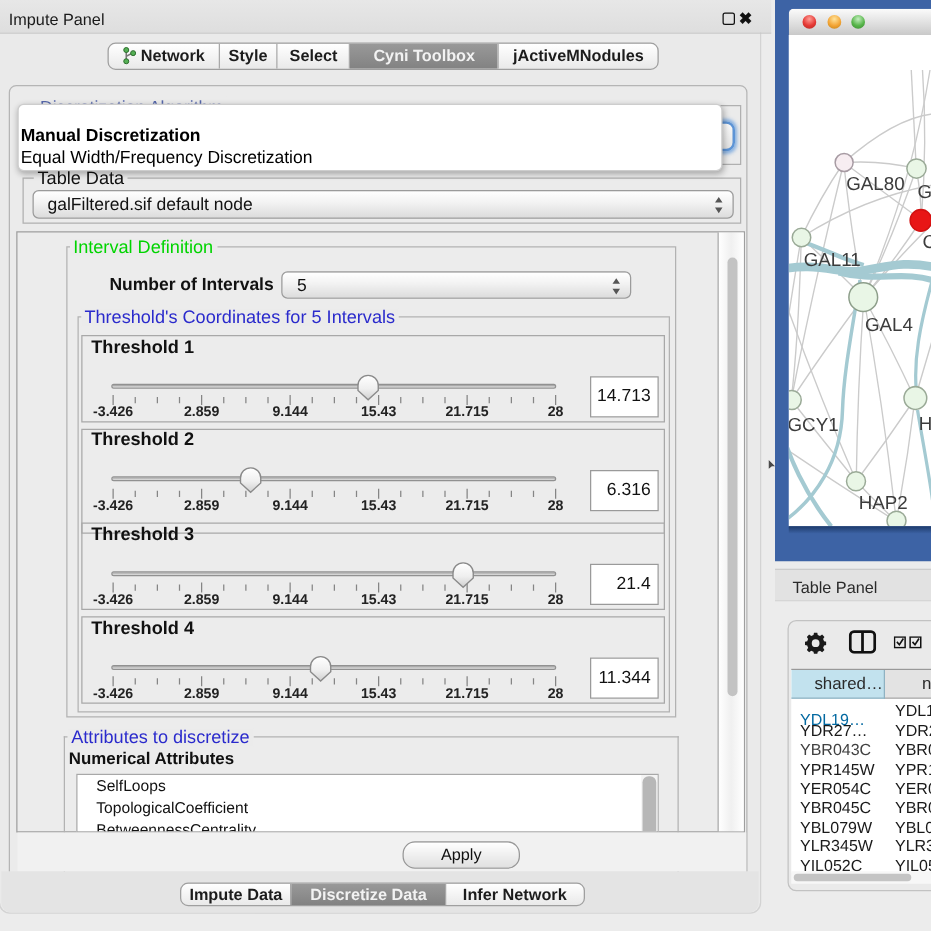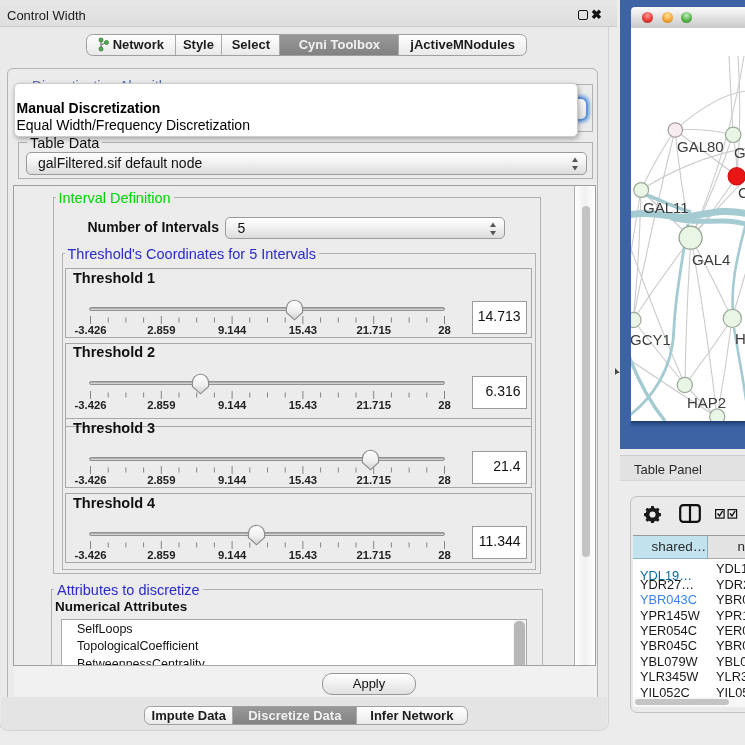--- a/index.html
+++ b/index.html
@@ -19,21 +19,21 @@
   .tb{font-weight:bold;color:#111;}
 </style>
 </head>
 <body>
 
 
 <div class="abs" style="left:0;top:0;width:608px;height:730px;background:#eaeaea;
      border-radius:0 0 8px 8px;box-shadow:0 0 0 1px #d3d3d3;"></div>
 <div class="abs" style="left:0;top:0;width:617px;height:26px;
      background:linear-gradient(#e7e7e7,#dedede);border-bottom:1px solid #c9c9c9;"></div>
-<div class="abs" style="left:7px;top:7.5px;font-size:13px;color:#1a1a1a;">Control Width</div>
+<div class="abs" style="left:7px;top:7.5px;font-size:13px;color:#1a1a1a;">Impute Panel</div>
 <div class="abs" style="left:578px;top:10px;width:8px;height:8px;border:1.5px solid #111;border-radius:2px;"></div>
 <div class="abs" style="left:591px;top:7px;font-size:13px;font-weight:bold;color:#111;">✖</div>
 
 <div class="abs seg" style="left:86px;top:33.5px;width:441px;height:22px;">
   <div class="s" style="width:93px;">
     <svg width="11" height="15" viewBox="0 0 11 15" style="margin-right:4px;">
       <line x1="3" y1="3" x2="3" y2="12" stroke="#777" stroke-width="1.2"></line>
       <line x1="3" y1="8" x2="8" y2="5.5" stroke="#777" stroke-width="1.2"></line>
       <circle cx="3" cy="3" r="2" fill="#55b055" stroke="#2d6e2d" stroke-width="0.8"></circle>
       <circle cx="8.5" cy="5.5" r="2" fill="#55b055" stroke="#2d6e2d" stroke-width="0.8"></circle>
@@ -308,21 +308,21 @@
 <div style="position:absolute;left:0;top:0;width:75px;height:23.5px;background:#c2e2ee;
   border-right:1px solid #8fb2c2;border-bottom:1px solid #8fb2c2;box-sizing:border-box;
   font-size:13.5px;color:#2a2a2a;line-height:22px;padding-left:19px;">shared…</div>
 <div style="position:absolute;left:75px;top:0;width:45px;height:23.5px;background:#e3e3e3;
   border-bottom:1px solid #a9a9a9;box-sizing:border-box;font-size:13.5px;color:#2a2a2a;line-height:22px;
   padding-left:30px;">na</div>
 <div style="position:absolute;left:7.5px;top:32px;font-size:12.8px;color:#0369a1;line-height:15.4px;">YDL19…</div>
 <div style="position:absolute;left:83.5px;top:25.8px;font-size:12.8px;color:#1a1a1a;line-height:15.4px;">YDL19</div>
 <div style="position:absolute;left:7.5px;top:41.2px;font-size:12.8px;color:#1a1a1a;line-height:15.4px;">YDR27…</div>
 <div style="position:absolute;left:83.5px;top:41.2px;font-size:12.8px;color:#1a1a1a;line-height:15.4px;">YDR27</div>
-<div style="position:absolute;left:7.5px;top:56.6px;font-size:12.8px;color:#3b82f6;line-height:15.4px;">YBR043C</div>
+<div style="position:absolute;left:7.5px;top:56.6px;font-size:12.8px;color:#404040;line-height:15.4px;">YBR043C</div>
 <div style="position:absolute;left:83.5px;top:56.6px;font-size:12.8px;color:#1a1a1a;line-height:15.4px;">YBR04</div>
 <div style="position:absolute;left:7.5px;top:72.0px;font-size:12.8px;color:#1a1a1a;line-height:15.4px;">YPR145W</div>
 <div style="position:absolute;left:83.5px;top:72.0px;font-size:12.8px;color:#1a1a1a;line-height:15.4px;">YPR14</div>
 <div style="position:absolute;left:7.5px;top:87.4px;font-size:12.8px;color:#1a1a1a;line-height:15.4px;">YER054C</div>
 <div style="position:absolute;left:83.5px;top:87.4px;font-size:12.8px;color:#1a1a1a;line-height:15.4px;">YER05</div>
 <div style="position:absolute;left:7.5px;top:102.8px;font-size:12.8px;color:#1a1a1a;line-height:15.4px;">YBR045C</div>
 <div style="position:absolute;left:83.5px;top:102.8px;font-size:12.8px;color:#1a1a1a;line-height:15.4px;">YBR04</div>
 <div style="position:absolute;left:7.5px;top:118.2px;font-size:12.8px;color:#1a1a1a;line-height:15.4px;">YBL079W</div>
 <div style="position:absolute;left:83.5px;top:118.2px;font-size:12.8px;color:#1a1a1a;line-height:15.4px;">YBL07</div>
 <div style="position:absolute;left:7.5px;top:133.6px;font-size:12.8px;color:#1a1a1a;line-height:15.4px;">YLR345W</div>

